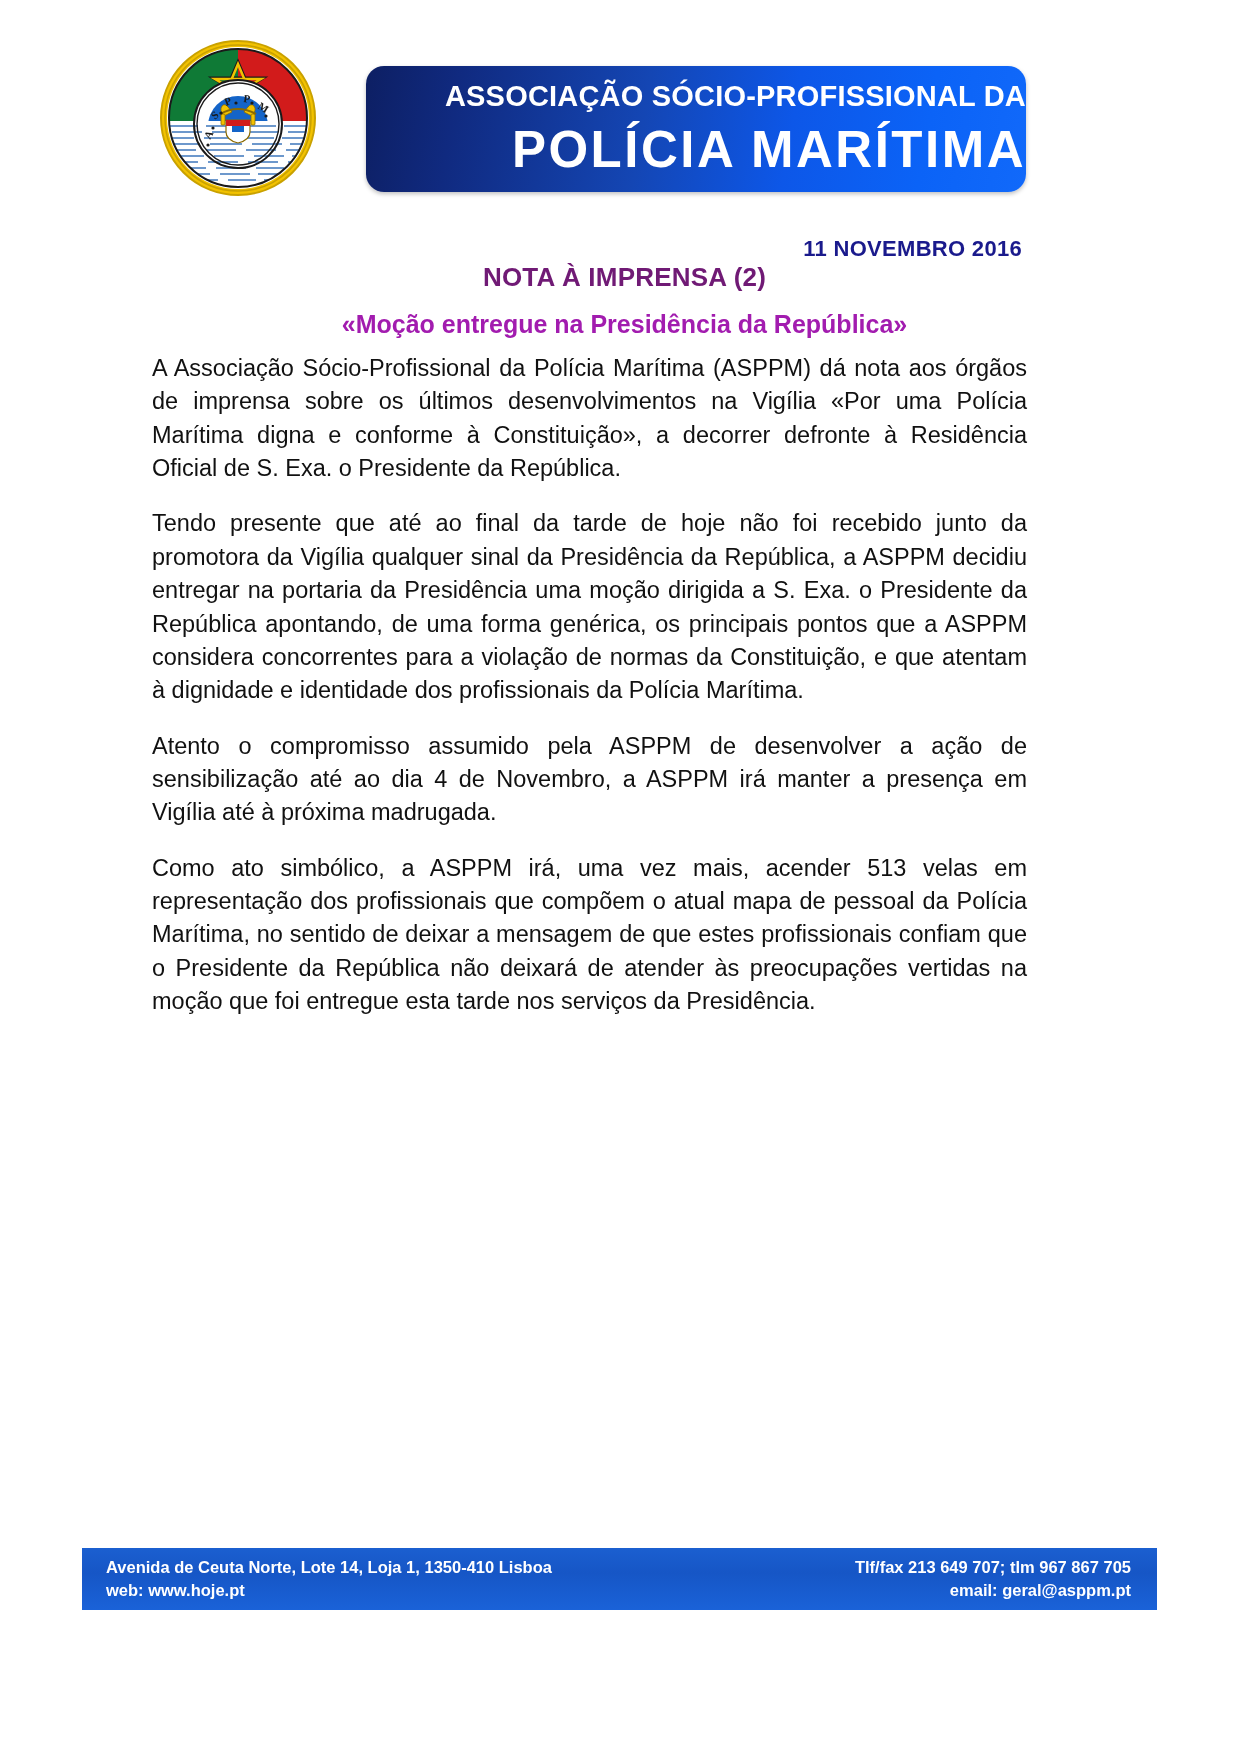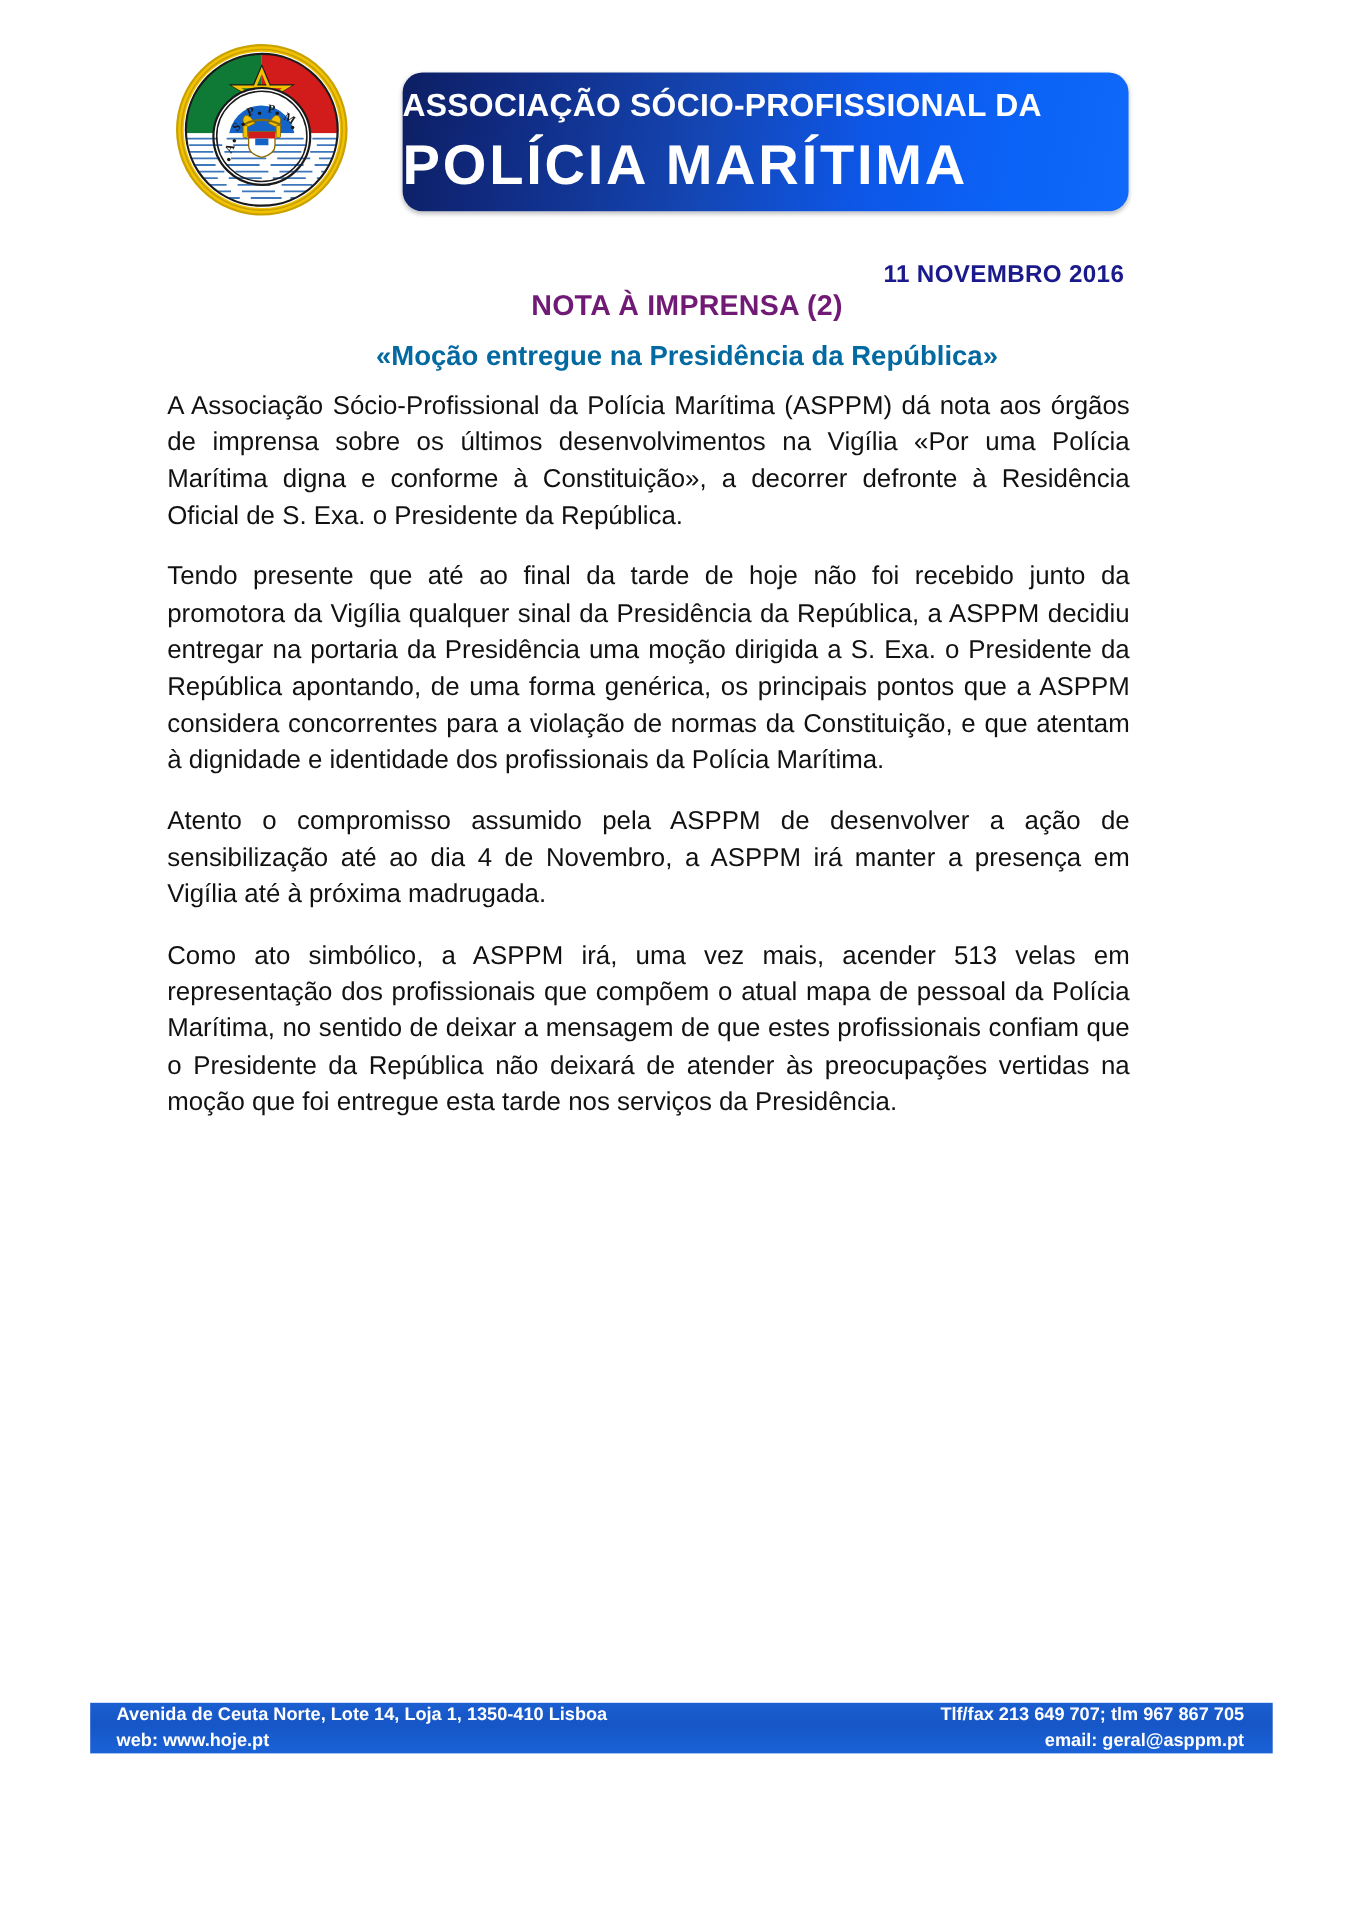--- a/index.html
+++ b/index.html
@@ -38,21 +38,21 @@
     position: absolute;
     left: 366px;
     top: 66px;
     width: 660px;
     height: 126px;
     border-radius: 18px;
     background: linear-gradient(100deg, #0d1f63 0%, #102a80 14%, #1446b4 42%, #0d57e8 64%, #0b63f7 84%, #1169fa 100%);
     box-shadow: 0 2px 4px rgba(0,0,0,0.25);
     display: flex;
     flex-direction: column;
-    align-items: flex-start;
+    align-items: flex-end;
     justify-content: center;
   }
   .banner-line1 {
     color: #ffffff;
     font-size: 29px;
     font-weight: bold;
     letter-spacing: 0.2px;
     line-height: 1.05;
     white-space: nowrap;
   }
@@ -99,21 +99,21 @@
     padding-left: 10px;
     box-sizing: border-box;
   }
 
   .title-sub {
     position: absolute;
     left: 0;
     top: 310px;
     width: 1239px;
     text-align: center;
-    color: #0369a1;
+    color: #a21caf;
     font-size: 25px;
     font-weight: bold;
     padding-left: 10px;
     box-sizing: border-box;
   }
 
   .content {
     position: absolute;
     left: 152px;
     top: 352px;
@@ -132,21 +132,21 @@
     text-align: left;
     margin-bottom: 0;
   }
 
   
   .footer {
     position: absolute;
     left: 82px;
     top: 1548px;
     width: 1075px;
-    height: 46px;
+    height: 62px;
     background: linear-gradient(180deg, #1b5fd0 0%, #1656c6 40%, #1a62d8 100%);
     display: flex;
     align-items: center;
     box-sizing: border-box;
     padding: 8px 26px 8px 24px;
   }
   .footer-col {
     color: #ffffff;
     font-size: 16.5px;
     font-weight: bold;

